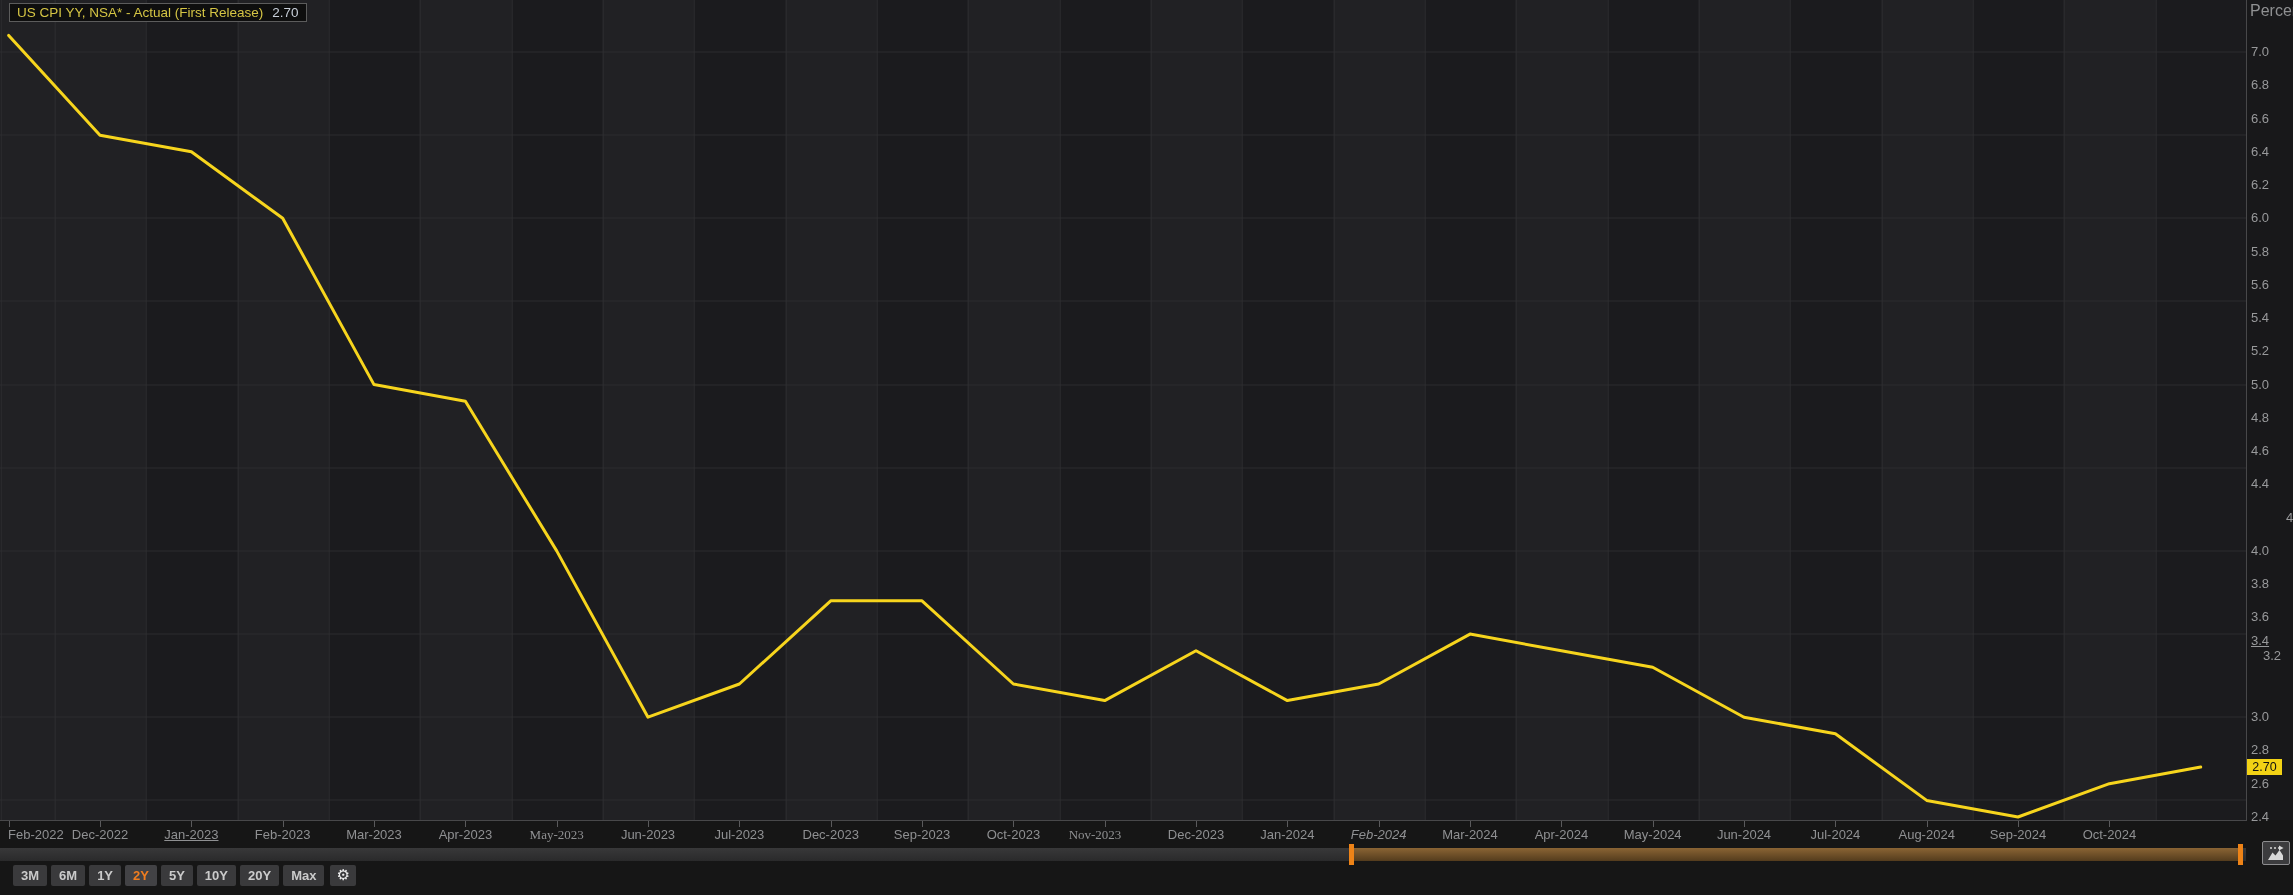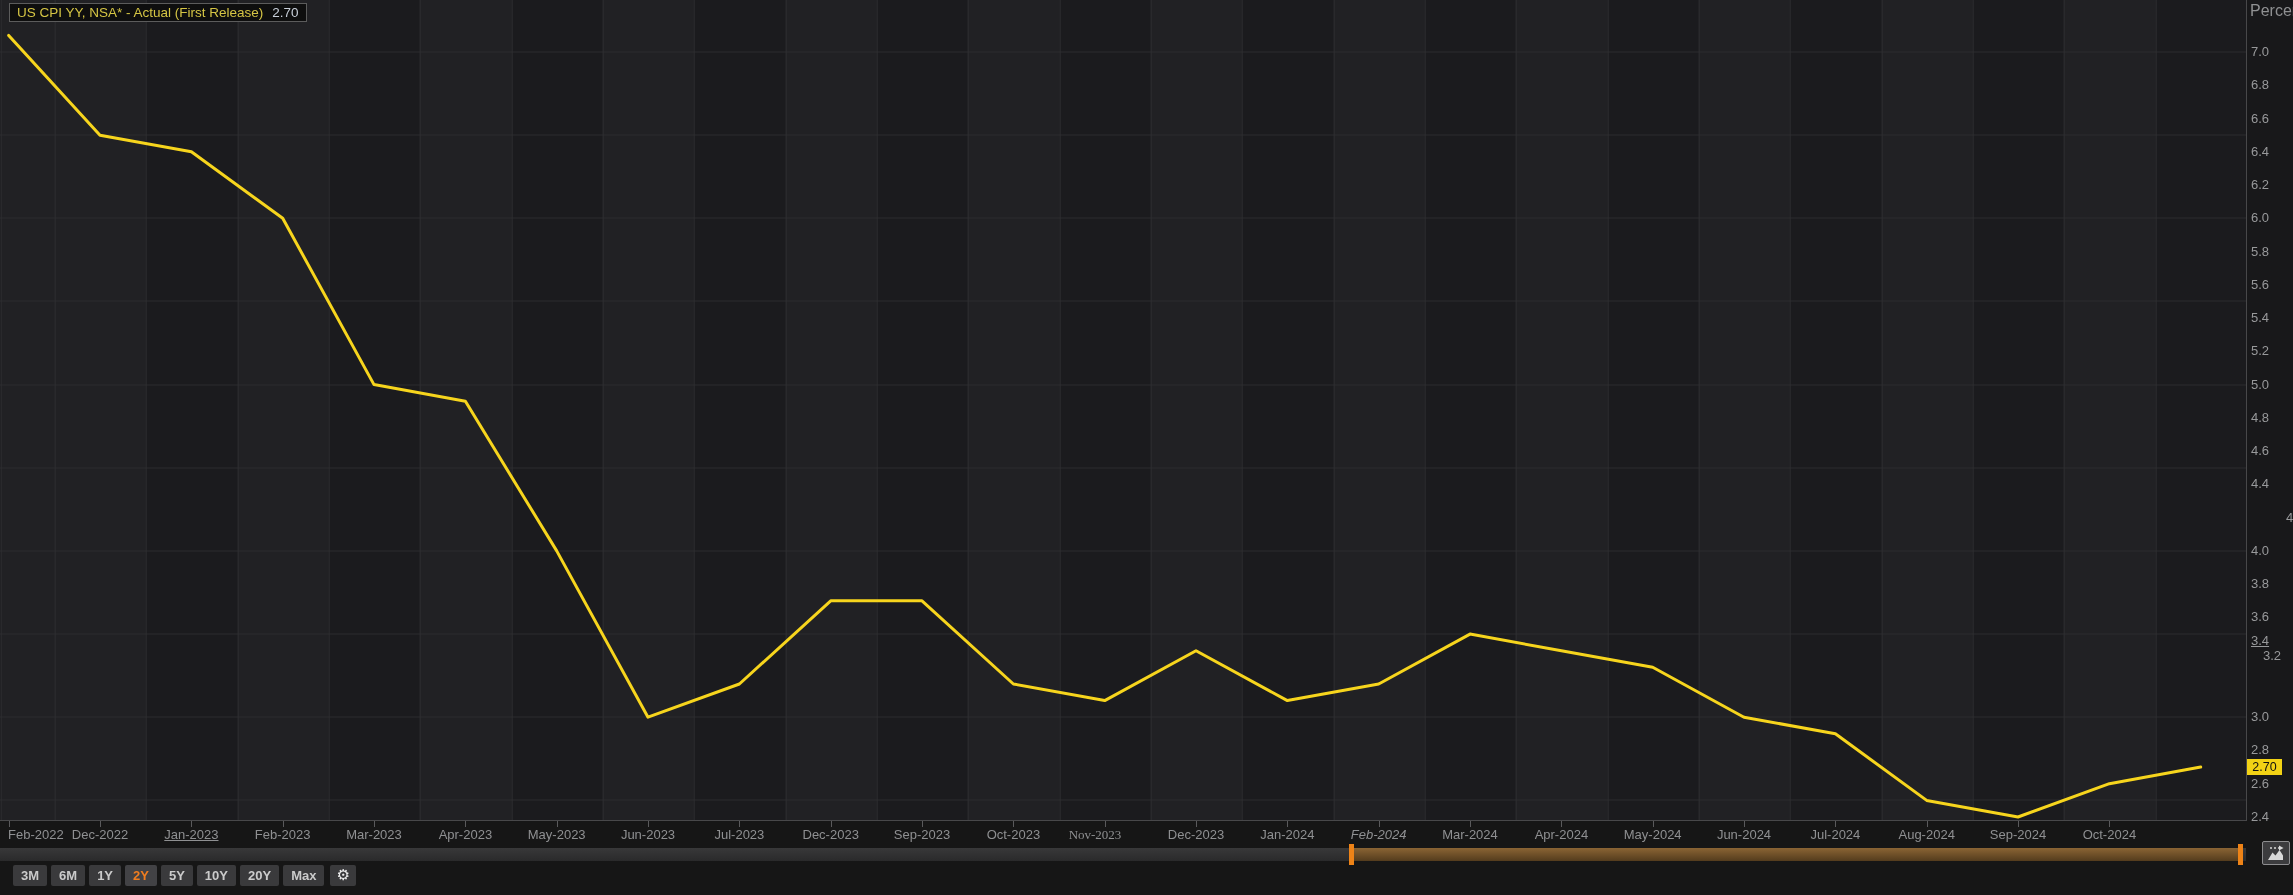--- a/index.html
+++ b/index.html
@@ -120,21 +120,21 @@
       <div class="xlabel" style="left: 60px;">Dec-2022</div>
       <div class="xtick" style="left: 191.4px;"></div>
       <div class="xlabel" style="left: 151.4px; text-decoration: underline;">Jan-2023</div>
       <div class="xtick" style="left: 282.7px;"></div>
       <div class="xlabel" style="left: 242.7px;">Feb-2023</div>
       <div class="xtick" style="left: 374px;"></div>
       <div class="xlabel" style="left: 334px;">Mar-2023</div>
       <div class="xtick" style="left: 465.4px;"></div>
       <div class="xlabel" style="left: 425.4px;">Apr-2023</div>
       <div class="xtick" style="left: 556.7px;"></div>
-      <div class="xlabel" style="left: 516.7px;">May-2023</div>
+      <div class="xlabel" style="left: 516.7px; font-family: Liberation Serif, serif;">May-2023</div>
       <div class="xtick" style="left: 648px;"></div>
       <div class="xlabel" style="left: 608px;">Jun-2023</div>
       <div class="xtick" style="left: 739.4px;"></div>
       <div class="xlabel" style="left: 699.4px;">Jul-2023</div>
       <div class="xtick" style="left: 830.7px;"></div>
       <div class="xlabel" style="left: 790.7px;">Dec-2023</div>
       <div class="xtick" style="left: 922px;"></div>
       <div class="xlabel" style="left: 882px;">Sep-2023</div>
       <div class="xtick" style="left: 1013.4px;"></div>
       <div class="xlabel" style="left: 973.4px;">Oct-2023</div>

